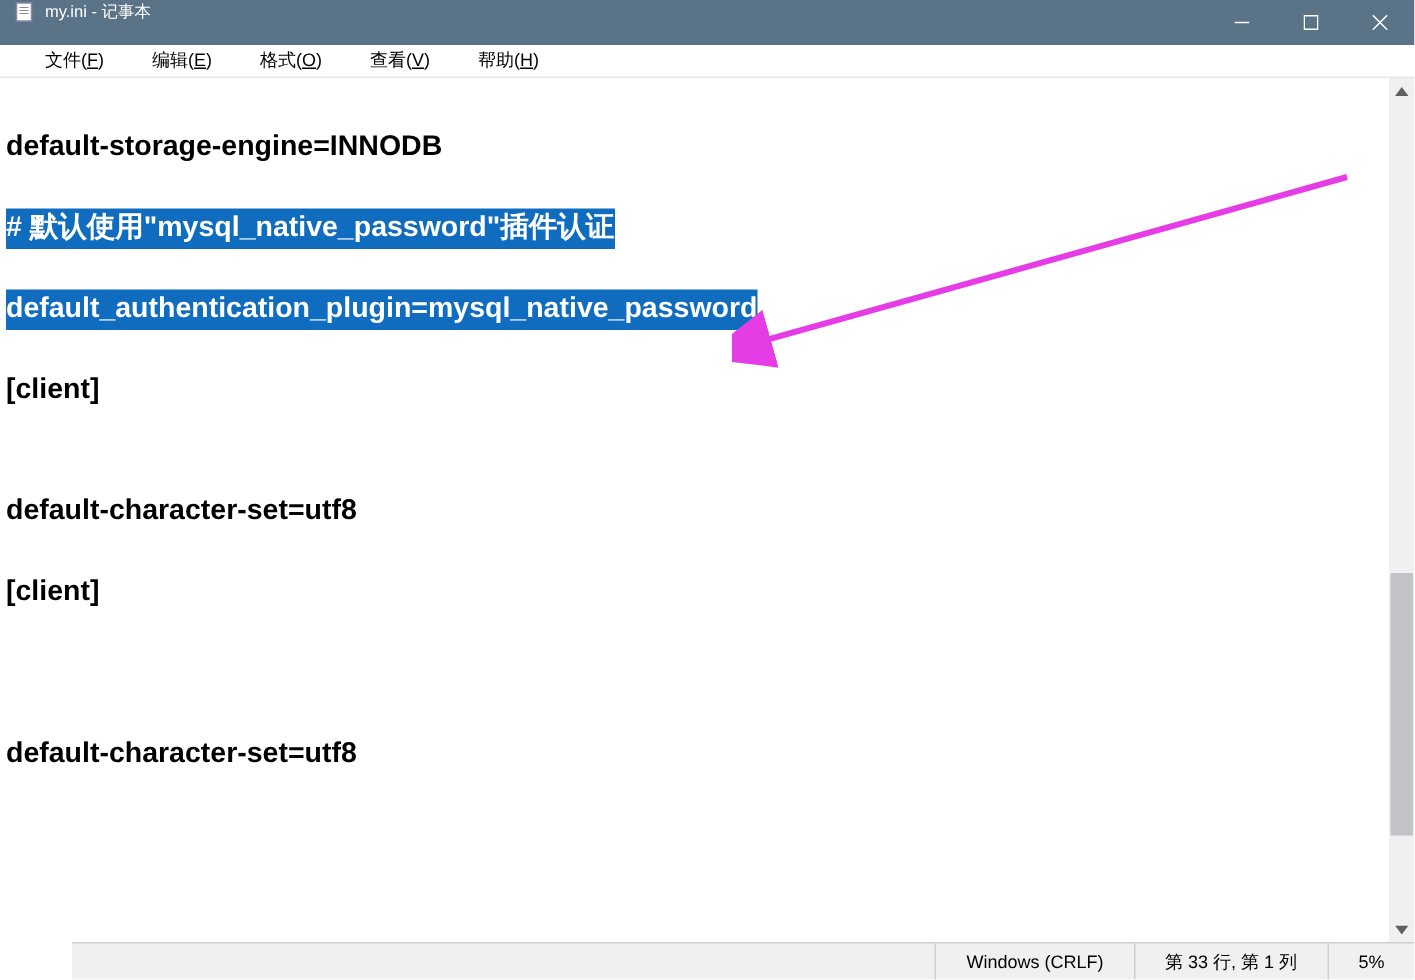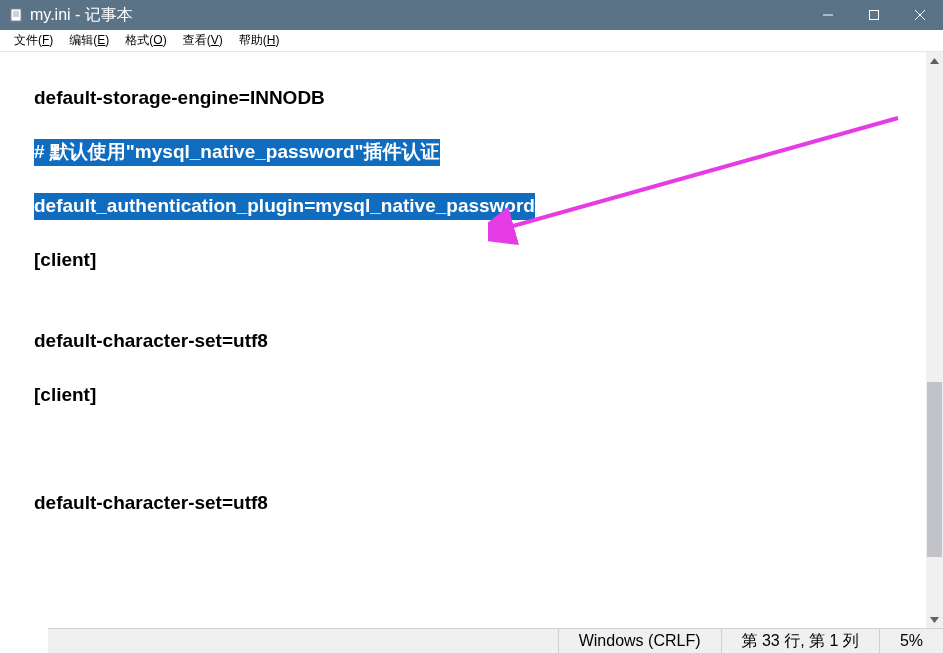--- a/index.html
+++ b/index.html
@@ -8,24 +8,23 @@
       background: #fff;
       width: 943px;
       height: 653px;
       overflow: hidden;
       position: relative;
     }
     .titlebar {
       background: #5b7387;
       height: 30px;
       display: flex;
-      align-items: center;
       padding-left: 8px;
       color: #fff;
-      font-size: 16px;
+      font-size: 11px;
     }
     .titlebar-icon {
       width: 16px;
       height: 16px;
       margin-right: 6px;
       display: inline-flex;
       align-items: center;
       justify-content: center;
     }
     .title-text {
@@ -49,27 +48,27 @@
       height: 22px;
       display: flex;
       align-items: center;
       padding-left: 6px;
       font-size: 12px;
       border-bottom: 1px solid #e8e8e8;
     }
     .menu-item {
       padding: 19px 8px;
       cursor: default;
+      margin-left: 16px;
     }
     .menu-item u { text-decoration: underline; }
     .editor-container {
       position: relative;
       height: 576px;
       display: flex;
-      padding-left: 30px;
     }
     .editor {
       flex: 1;
       padding: 6px 4px;
       font-family: Arial, "Microsoft YaHei", sans-serif;
       font-size: 19px;
       font-weight: bold;
       line-height: 1.42;
       color: #000;
       overflow: hidden;
@@ -108,21 +107,21 @@
       background: #c2c3c9;
       top: 330px;
       height: 175px;
     }
     .statusbar {
       height: 25px;
       background: #f0f0f0;
       border-top: 1px solid #d0d0d0;
       display: flex;
       align-items: center;
-      font-size: 16px;
+      font-size: 12px;
       color: #000;
       margin-left: 48px;
     }
     .statusbar .spacer { flex: 1; }
     .statusbar .section {
       padding: 0 20px;
       border-left: 1px solid #d0d0d0;
       height: 100%;
       display: flex;
       align-items: center;

